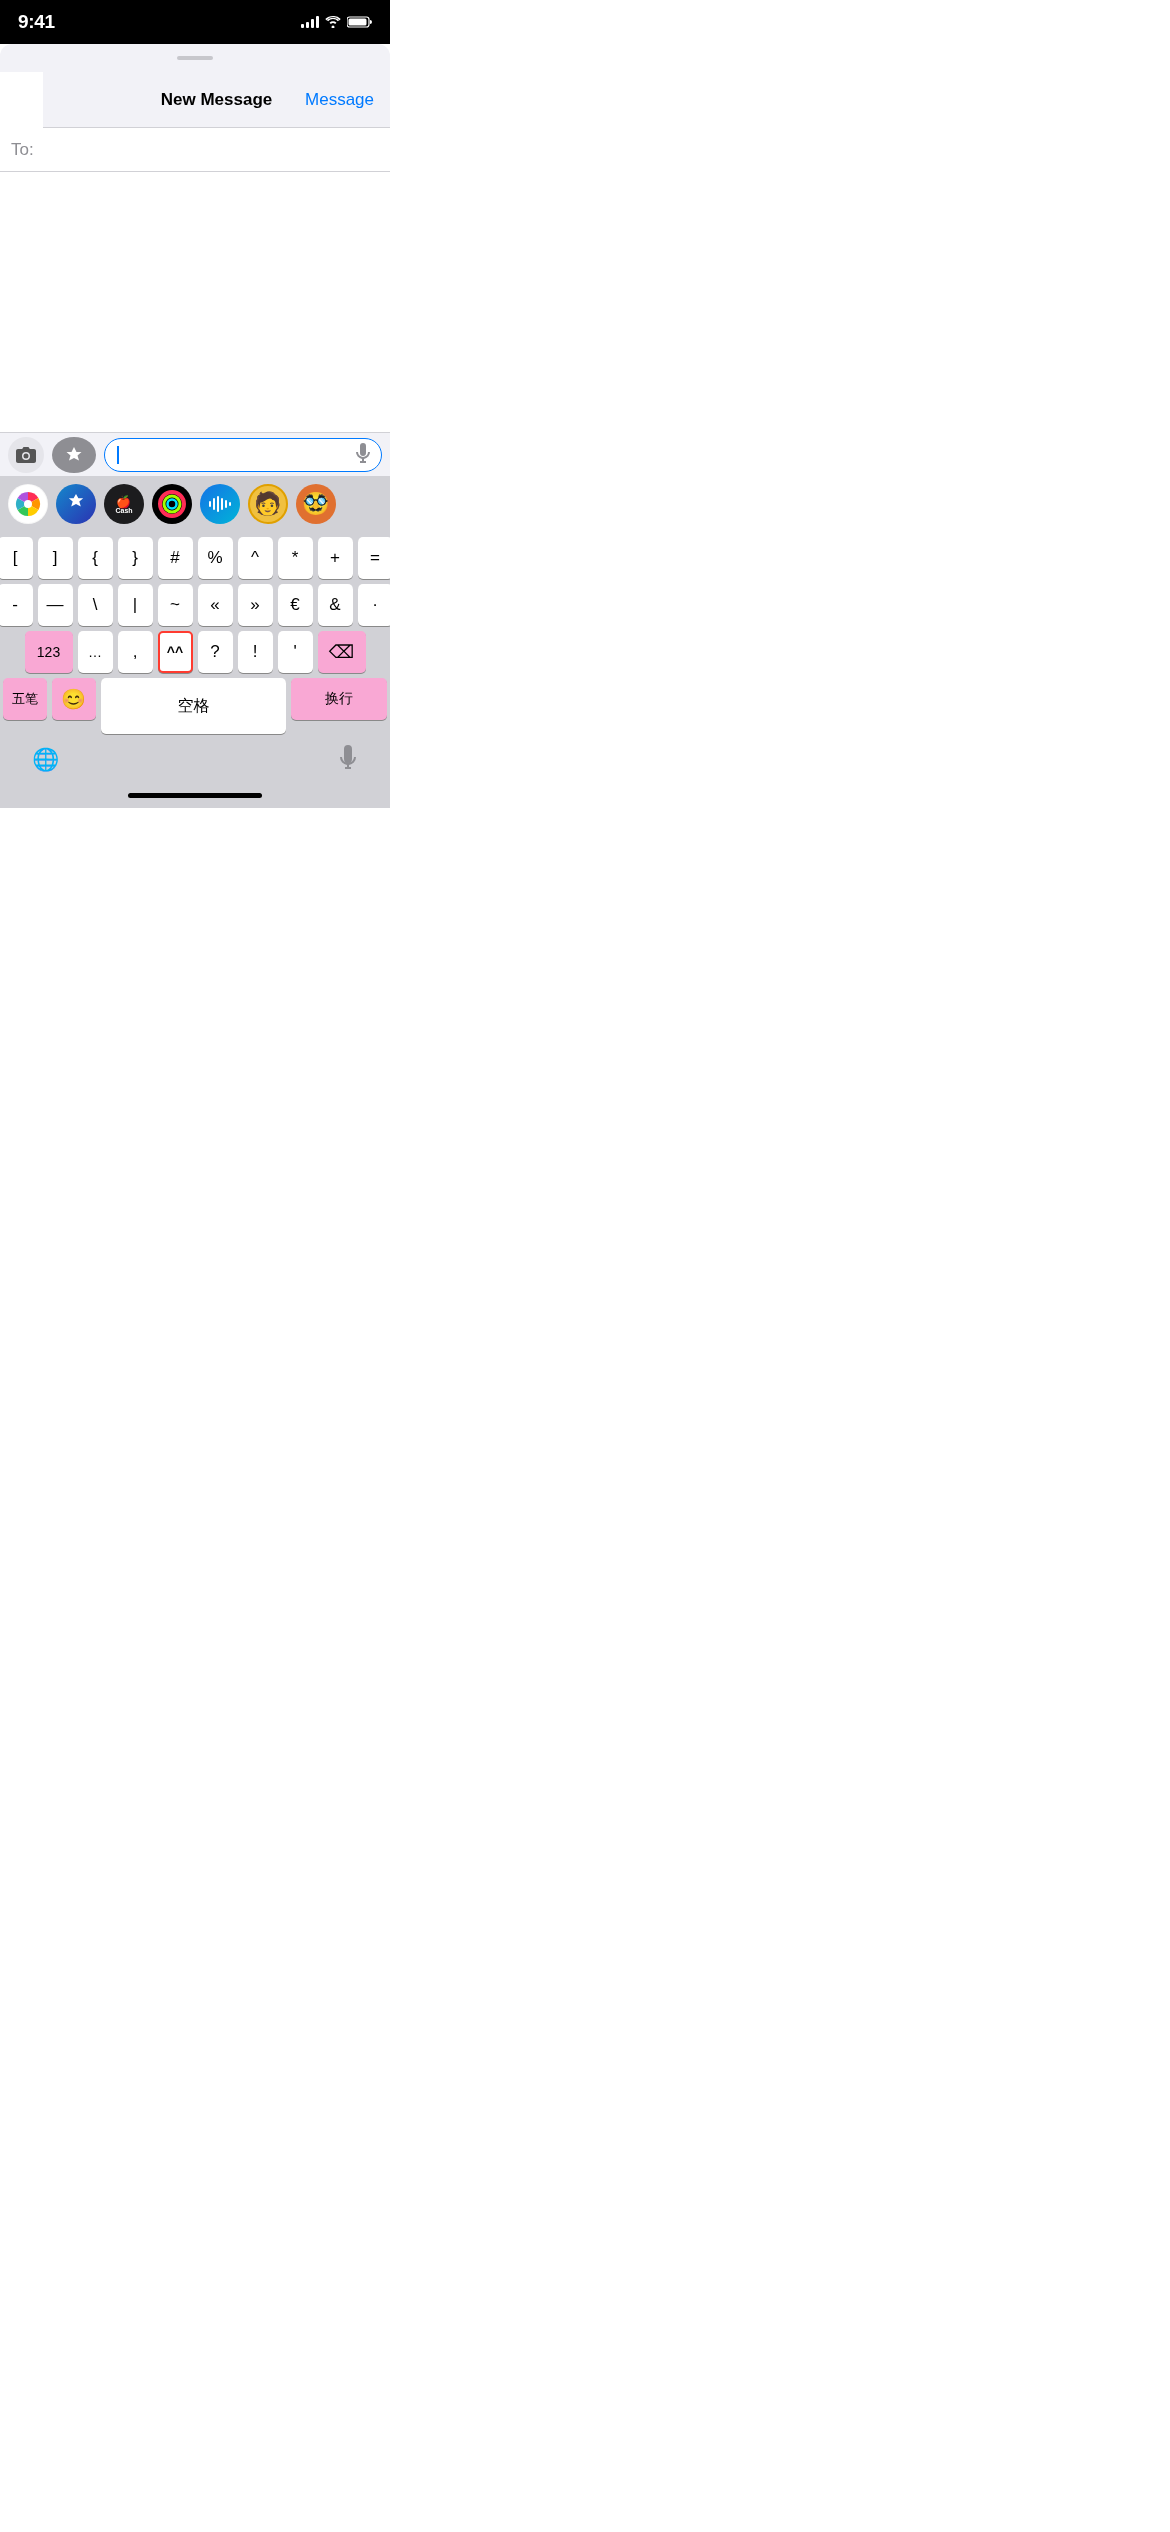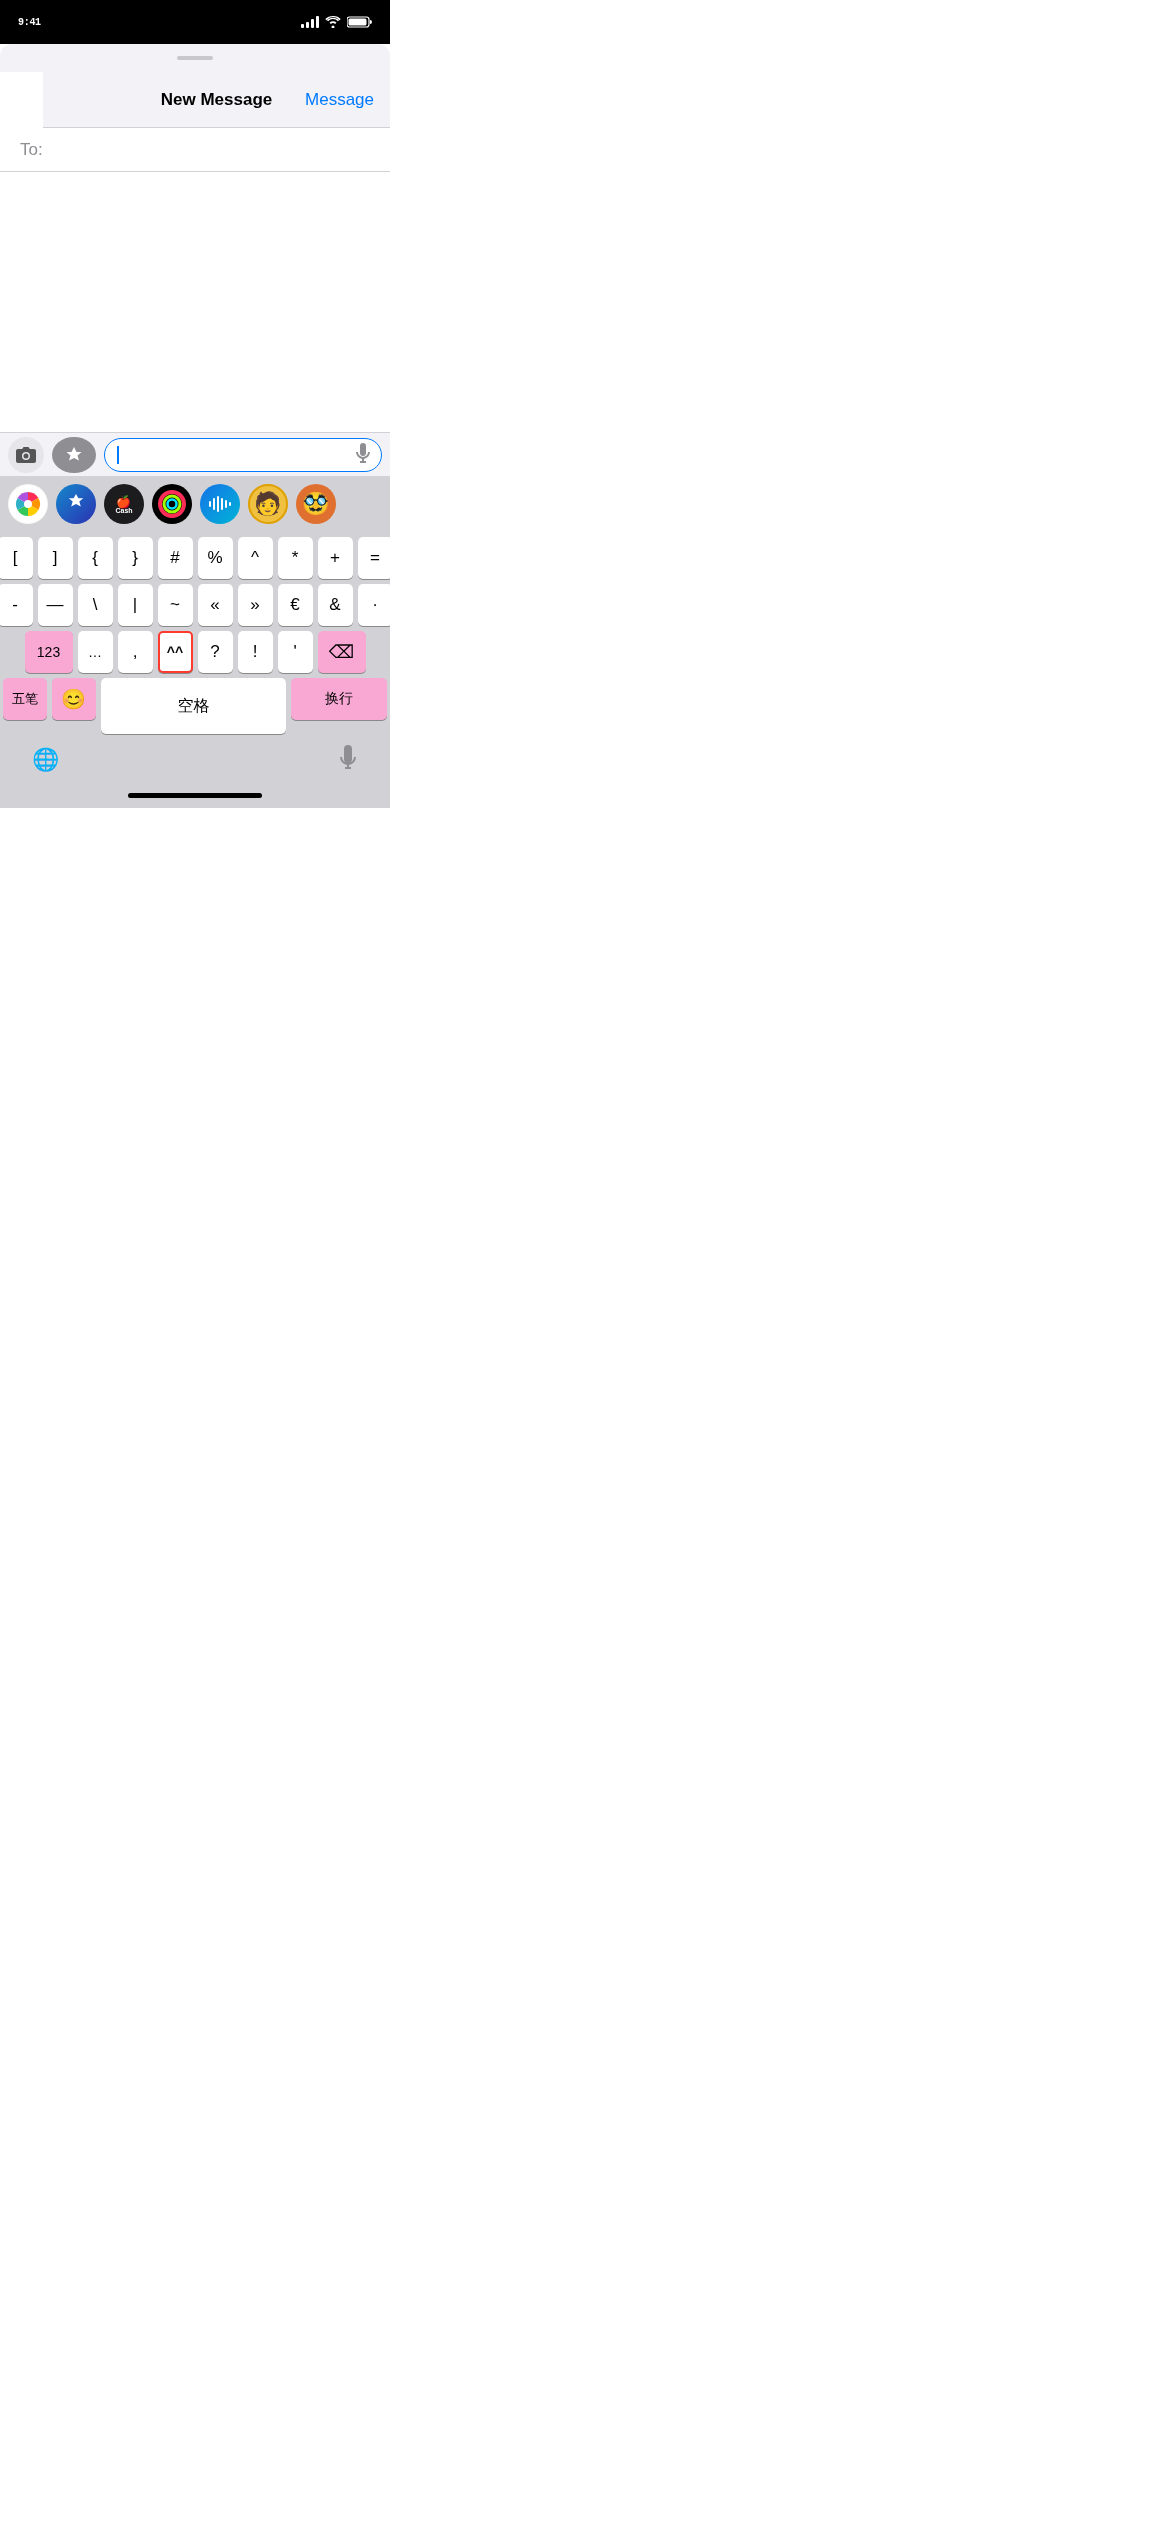--- a/index.html
+++ b/index.html
@@ -19,24 +19,23 @@
       background: #000;
       color: #fff;
       height: 44px;
       display: flex;
       align-items: center;
       justify-content: space-between;
       padding: 0 18px;
       flex-shrink: 0;
     }
     .status-time {
-      font-size: 10px;
+      font-size: 19px;
       font-weight: 600;
       letter-spacing: -0.3px;
-      font-family: Liberation Mono, monospace;
     }
     .status-icons {
       display: flex;
       align-items: center;
       gap: 6px;
     }
     .signal-bars {
       display: flex;
       align-items: flex-end;
       gap: 2px;
@@ -88,21 +87,21 @@
       cursor: pointer;
       background: none;
       border: none;
     }
 
     
     .to-field {
       height: 44px;
       display: flex;
       align-items: center;
-      padding: 0 20px;
+      padding: 0 11px;
       border-bottom: 1px solid #d1d1d6;
       background: #fff;
     }
     .to-label {
       font-size: 17px;
       color: #8e8e93;
       margin-right: 8px;
     }
     .to-input {
       flex: 1;

